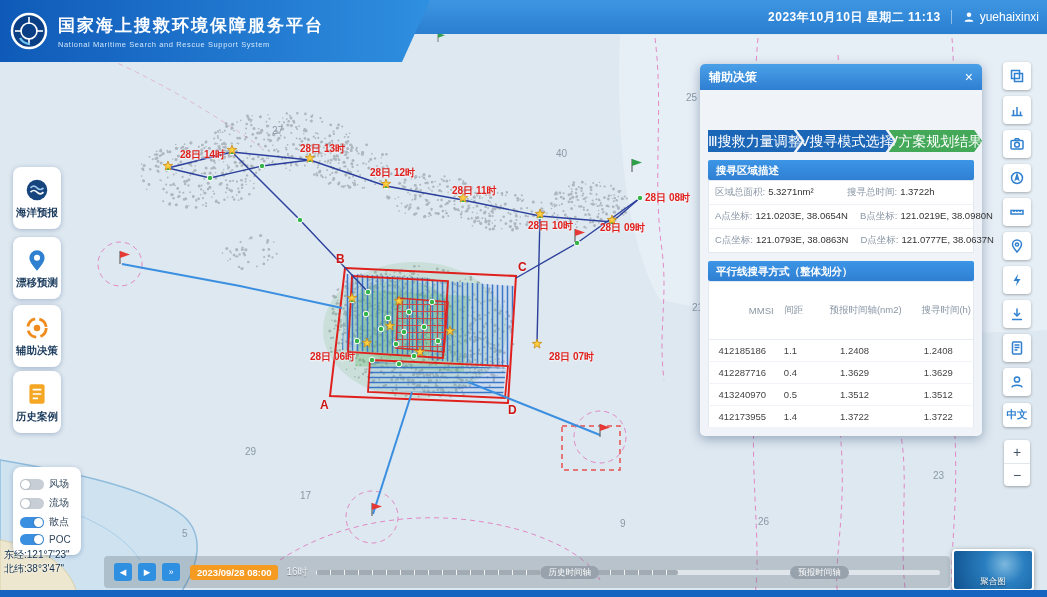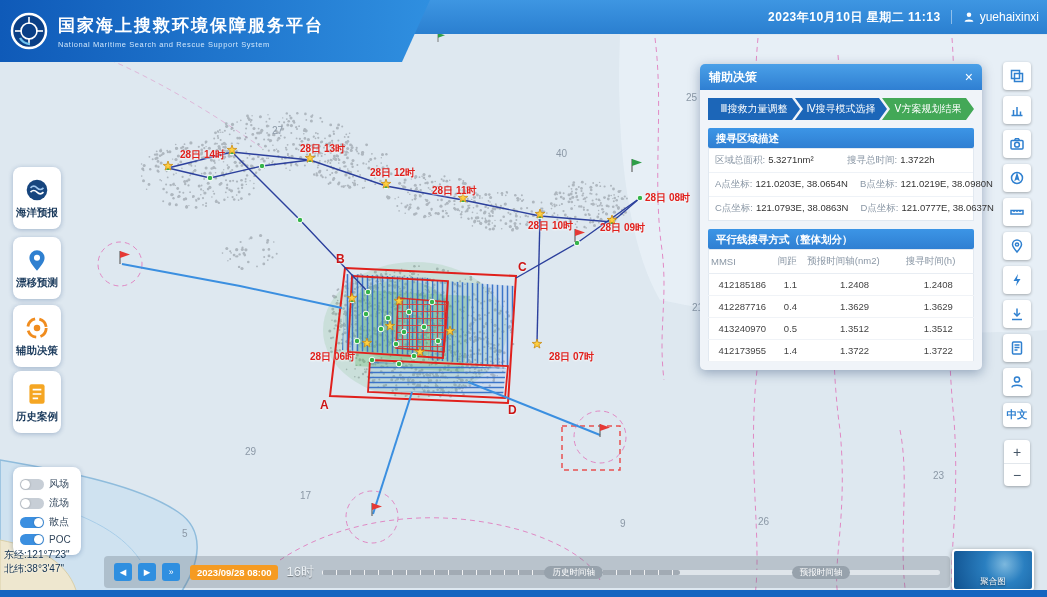--- a/index.html
+++ b/index.html
@@ -25,32 +25,32 @@
   
   .side-btn { position:absolute; left:13px; width:48px; height:62px; background:#fff; border-radius:8px; box-shadow:0 1px 5px rgba(20,60,120,.3); z-index:5; display:flex; flex-direction:column; align-items:center; justify-content:center; gap:3px; cursor:pointer; }
   .side-label { font-size:10.5px; font-weight:bold; color:#1a3a5c; }
 
   
   .panel { position:absolute; left:700px; top:64px; width:282px; z-index:6; border-radius:5px; box-shadow:0 3px 12px rgba(10,40,90,.35); background:#f0f4f9; }
   .panel-head { height:26px; background:linear-gradient(180deg,#4aa0e8,#2f7fd2); border-radius:5px 5px 0 0; display:flex; align-items:center; justify-content:space-between; padding:0 9px; color:#fff; font-size:12px; font-weight:bold; }
   .panel-close { cursor:pointer; font-size:14px; font-weight:normal; }
   .panel-body { padding:8px; }
   .steps { display:flex; }
-  .step { flex:1; height:22px; line-height:22px; text-align:center; color:#fff; font-size:10px; background:#1c66b8; clip-path:polygon(0 0,calc(100% - 8px) 0,100% 50%,calc(100% - 8px) 100%,0 100%,8px 50%); margin-left:-5px; cursor:pointer; white-space:nowrap; }
+  .step { flex:1; height:22px; line-height:22px; text-align:center; color:#fff; font-size:14px; background:#1c66b8; clip-path:polygon(0 0,calc(100% - 8px) 0,100% 50%,calc(100% - 8px) 100%,0 100%,8px 50%); margin-left:-5px; cursor:pointer; white-space:nowrap;margin-top:32px; }
   .step:first-child { margin-left:0; clip-path:polygon(0 0,calc(100% - 8px) 0,100% 50%,calc(100% - 8px) 100%,0 100%); }
   .step.active { background:#43a857; }
   .sec-title { margin-top:8px; height:20px; line-height:20px; background:linear-gradient(180deg,#3c95e6,#2f7fd2); color:#fff; font-size:10.5px; font-weight:bold; padding-left:8px; border-radius:2px; }
   .sum { background:#fff; border:1px solid #e2e9f1; font-size:9.5px; }
   .sum-row { display:flex; border-bottom:1px solid #eef2f7; }
   .sum-row:last-child { border-bottom:none; }
   .sum-cell { flex:1; padding:5px 6px; display:flex; white-space:nowrap; }
   .sum-label { color:#8a97a5; }
   .sum-value { color:#333; margin-left:3px; }
   table.ptab { width:100%; border-collapse:collapse; background:#fff; font-size:9.5px; border:1px solid #e2e9f1; }
-  .ptab th { color:#8a97a5; font-weight:normal; padding:5px 2px; border-bottom:1px solid #e8edf3; text-align:left; white-space:nowrap; }
+  .ptab th { color:#8a97a5; font-weight:normal; padding:22px 2px; border-bottom:1px solid #e8edf3; text-align:right; white-space:nowrap; }
   .ptab td { color:#444; text-align:center; padding:5px 2px; border-bottom:1px solid #f0f3f7; }
   .panel-actions { display:flex; justify-content:space-between; margin-top:9px; }
   .pbtn { background:#2f8fe0; color:#fff; border:none; font-size:10px; padding:4px 13px; border-radius:3px; cursor:pointer; }
 
   
   .tool-btn { position:absolute; left:1003px; width:28px; height:28px; background:#fff; border-radius:4px; box-shadow:0 1px 3px rgba(0,0,0,.3); z-index:5; display:flex; align-items:center; justify-content:center; cursor:pointer; }
   .tool-btn svg { stroke:#2f80d0; fill:none; stroke-width:1.5; }
   .lang-btn { position:absolute; left:1003px; top:403px; width:28px; height:24px; background:#fff; border-radius:4px; box-shadow:0 1px 3px rgba(0,0,0,.3); z-index:5; font-size:10.5px; color:#2f80d0; font-weight:bold; display:flex; align-items:center; justify-content:center; cursor:pointer; }
   .zoom-box { position:absolute; left:1004px; top:440px; width:26px; background:#fff; border-radius:4px; box-shadow:0 1px 3px rgba(0,0,0,.3); z-index:5; overflow:hidden; }
   .zoom-btn { height:23px; display:flex; align-items:center; justify-content:center; font-size:14px; color:#456; cursor:pointer; }
@@ -65,21 +65,21 @@
   .switch.on::after { left:14px; }
   .layer-label { font-size:10px; color:#33475c; }
 
   
   .coords { position:absolute; left:4px; top:548px; z-index:7; font-size:10px; color:#12314f; line-height:1.35; text-shadow:0 0 3px #fff; }
 
   
   .timeline { position:absolute; left:104px; top:556px; width:846px; height:32px; background:rgba(90,100,112,.28); border-radius:4px; z-index:5; display:flex; align-items:center; padding:0 10px; }
   .tl-btn { width:18px; height:18px; background:#2f8fe0; border-radius:3px; color:#fff; font-size:8.5px; display:flex; align-items:center; justify-content:center; margin-right:6px; cursor:pointer; flex:none; }
   .tl-badge { background:#f59b22; color:#fff; font-size:9.5px; font-weight:bold; padding:2px 7px; border-radius:3px; margin:0 8px 0 4px; white-space:nowrap; flex:none; }
-  .tl-tick { font-size:13px; color:#eef3f7; margin-right:8px; flex:none; text-shadow:0 1px 1px rgba(0,0,0,.4); }
+  .tl-tick { font-size:10px; color:#eef3f7; margin-right:8px; flex:none; text-shadow:0 1px 1px rgba(0,0,0,.4); }
   .tl-track { flex:1; height:5px; background:#dfe5ea; border-radius:3px; position:relative; cursor:pointer; }
   .tl-fill { position:absolute; left:0; top:0; height:5px; width:58%; background:#a2abb4; border-radius:3px;
              background-image:repeating-linear-gradient(90deg, rgba(255,255,255,.85) 0 1px, transparent 1px 14px); }
   .tl-pill { position:absolute; top:-4px; height:13px; line-height:13px; background:#97a2ac; color:#fff; font-size:8.5px; padding:0 8px; border-radius:7px; white-space:nowrap; }
 
   
   .minimap { position:absolute; left:952px; top:549px; width:82px; height:42px; border:2px solid #fff; border-radius:4px; box-shadow:0 1px 5px rgba(0,0,0,.35); z-index:6; overflow:hidden; cursor:pointer;
              background:radial-gradient(circle at 65% 35%, #7cb8de 0%, #2a7fc0 35%, #10518f 100%); }
   .minimap-label { position:absolute; left:0; right:0; bottom:1px; text-align:center; color:#fff; font-size:8.5px; text-shadow:0 1px 2px rgba(0,0,0,.6); }
   .footer { position:absolute; left:0; bottom:0; width:1047px; height:7px; background:#1565c0; z-index:8; }
@@ -2365,21 +2365,21 @@
       <use href="#flag" transform="translate(632,172)"></use>
       <use href="#flag" transform="translate(405,32) scale(0.7)"></use>
       <use href="#flag" transform="translate(438,42) scale(0.7)"></use>
     </g>
   </svg>
 
   <div class="map-labels">
     <span class="tlabel" style="left:180px;top:148px">28日 14时</span>
     <span class="tlabel" style="left:300px;top:142px">28日 13时</span>
     <span class="tlabel" style="left:370px;top:166px">28日 12时</span>
-    <span class="tlabel" style="left:432px;top:184px">28日 11时</span>
+    <span class="tlabel" style="left:452px;top:184px">28日 11时</span>
     <span class="tlabel" style="left:528px;top:219px">28日 10时</span>
     <span class="tlabel" style="left:600px;top:221px">28日 09时</span>
     <span class="tlabel" style="left:645px;top:191px">28日 08时</span>
     <span class="tlabel" style="left:549px;top:350px">28日 07时</span>
     <span class="tlabel" style="left:310px;top:350px">28日 06时</span>
 
     <span class="clabel" style="left:336px;top:252px">B</span>
     <span class="clabel" style="left:518px;top:260px">C</span>
     <span class="clabel" style="left:320px;top:398px">A</span>
     <span class="clabel" style="left:508px;top:403px">D</span>

